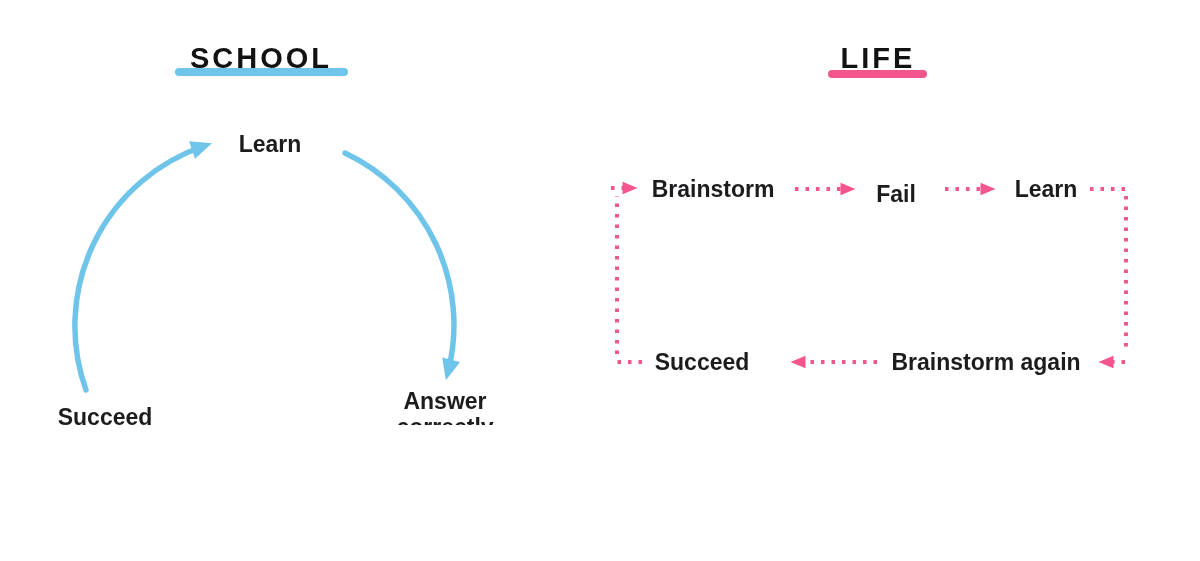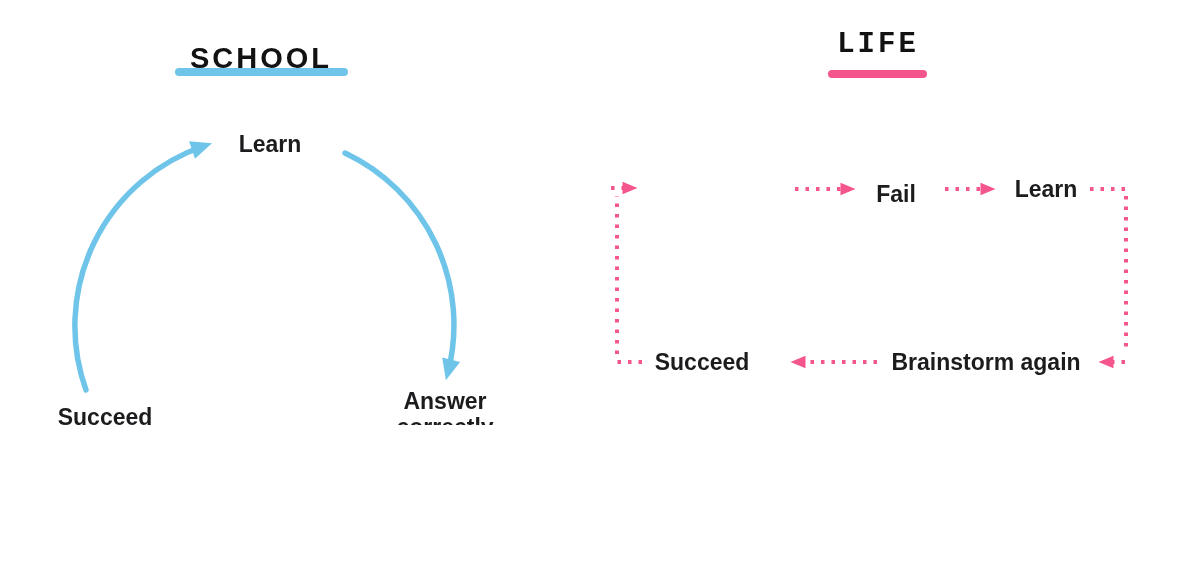--- a/index.html
+++ b/index.html
@@ -53,21 +53,21 @@
   }
 </style>
 </head>
 <body>
 
 <div class="stage">
 
   <div class="title" style="left:261px; top:42px;">SCHOOL</div>
   <div class="title-underline underline-blue" style="left:175px; top:68px; width:173px;"></div>
 
-  <div class="title" style="left:878px; top:28px;font-family:Liberation Mono, monospace;">LIFE</div>
+  <div class="title" style="left:878px; top:42px;">LIFE</div>
   <div class="title-underline underline-pink" style="left:828px; top:70px; width:99px;"></div>
 
   <svg class="diagram-svg" viewBox="0 0 1200 561" xmlns="http://www.w3.org/2000/svg">
     <defs>
       <marker id="arrowBlue" viewBox="0 0 10 10" refX="6" refY="5" markerWidth="24" markerHeight="21" orient="auto" markerUnits="userSpaceOnUse">
         <path d="M0,0.6 L10,5 L0,9.4 z" fill="#6ec5e9"></path>
       </marker>
       <marker id="arrowPink" viewBox="0 0 10 10" refX="5" refY="5" markerWidth="16" markerHeight="15" orient="auto" markerUnits="userSpaceOnUse">
         <path d="M0,0.8 L10,5 L0,9.2 z" fill="#f4558c"></path>
       </marker>
@@ -89,18 +89,19 @@
       <path d="M 1125 362 L 1106 362" marker-end="url(#arrowPink)"></path>
       <path d="M 877 362 L 798 362" marker-end="url(#arrowPink)"></path>
       <path d="M 642 362 L 617 362"></path>
     </g>
   </svg>
 
   <div class="node-label" style="left:270px; top:144px;">Learn</div>
   <div class="node-label multiline" style="left:445px; top:415px;">Answer correctly</div>
   <div class="node-label" style="left:105px; top:417px;">Succeed</div>
 
+  <div class="node-label" style="left:713px; top:189px;">Brainstorm</div>
   <div class="node-label" style="left:896px; top:194px;">Fail</div>
   <div class="node-label" style="left:1046px; top:189px;">Learn</div>
   <div class="node-label" style="left:702px; top:362px;">Succeed</div>
   <div class="node-label" style="left:986px; top:362px;text-align:right;">Brainstorm again</div>
 
 </div>
 
 </body></html>

